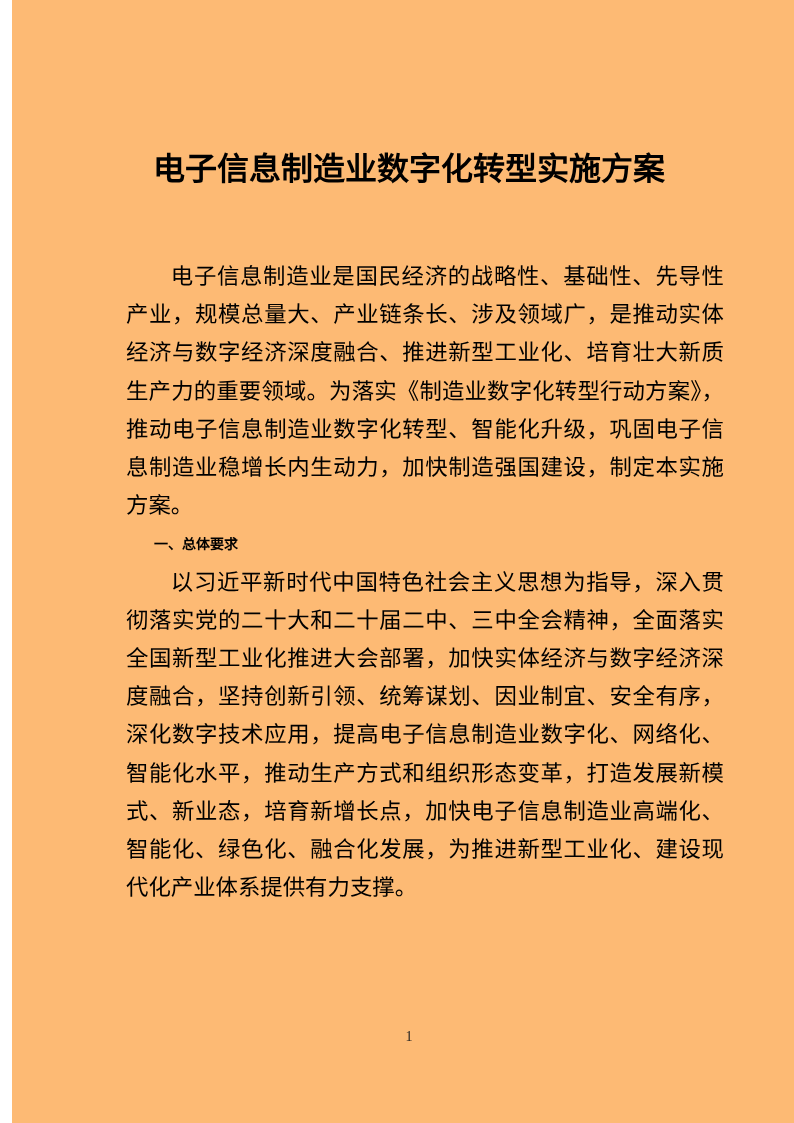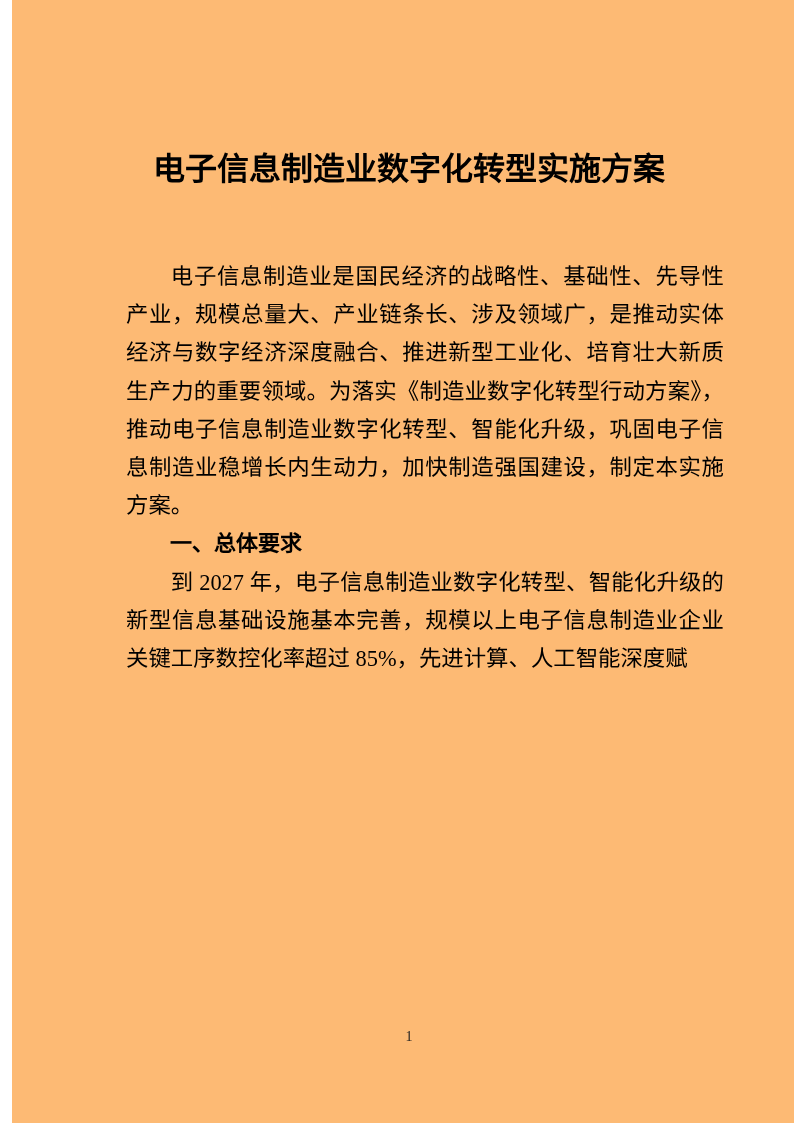--- a/index.html
+++ b/index.html
@@ -46,21 +46,21 @@
     margin: 0;
     padding: 0;
     text-indent: 2em;
   }
   .section-heading {
     margin: 0;
     padding: 0;
     text-indent: 2em;
     font-family: "Liberation Sans", "DejaVu Sans", sans-serif;
     font-weight: bold;
-    font-size: 22px;
+    font-size: 14px;
     line-height: 38.2px;
     text-align: left;
   }
   .page-footer {
     position: absolute;
     top: 1028px;
     left: 0;
     width: 794px;
     text-align: center;
     font-family: "Liberation Serif", "DejaVu Serif", serif;
@@ -72,18 +72,18 @@
 </head>
 <body>
 
 <div class="page">
 
   <h1 class="doc-title">电子信息制造业数字化转型实施方案</h1>
 
   <div class="body-text">
     <p class="para">电子信息制造业是国民经济的战略性、基础性、先导性产业，规模总量大、产业链条长、涉及领域广，是推动实体经济与数字经济深度融合、推进新型工业化、培育壮大新质生产力的重要领域。为落实《制造业数字化转型行动方案》，推动电子信息制造业数字化转型、智能化升级，巩固电子信息制造业稳增长内生动力，加快制造强国建设，制定本实施方案。</p>
     <h2 class="section-heading">一、总体要求</h2>
-    <p class="para">到 2027 年，电子信息制造业数字化转型、智能化升级的新型信息基础设施基本完善，规模以上电子信息制造业企业关键工序数控化率超过 85%，先进计算、人工智能深度赋</p>
+    <p class="para">以习近平新时代中国特色社会主义思想为指导，深入贯彻落实党的二十大和二十届二中、三中全会精神，全面落实全国新型工业化推进大会部署，加快实体经济与数字经济深度融合，坚持创新引领、统筹谋划、因业制宜、安全有序，深化数字技术应用，提高电子信息制造业数字化、网络化、智能化水平，推动生产方式和组织形态变革，打造发展新模式、新业态，培育新增长点，加快电子信息制造业高端化、智能化、绿色化、融合化发展，为推进新型工业化、建设现代化产业体系提供有力支撑。</p>
   </div>
 
   <div class="page-footer">1</div>
 
 </div>
 
 </body></html>

